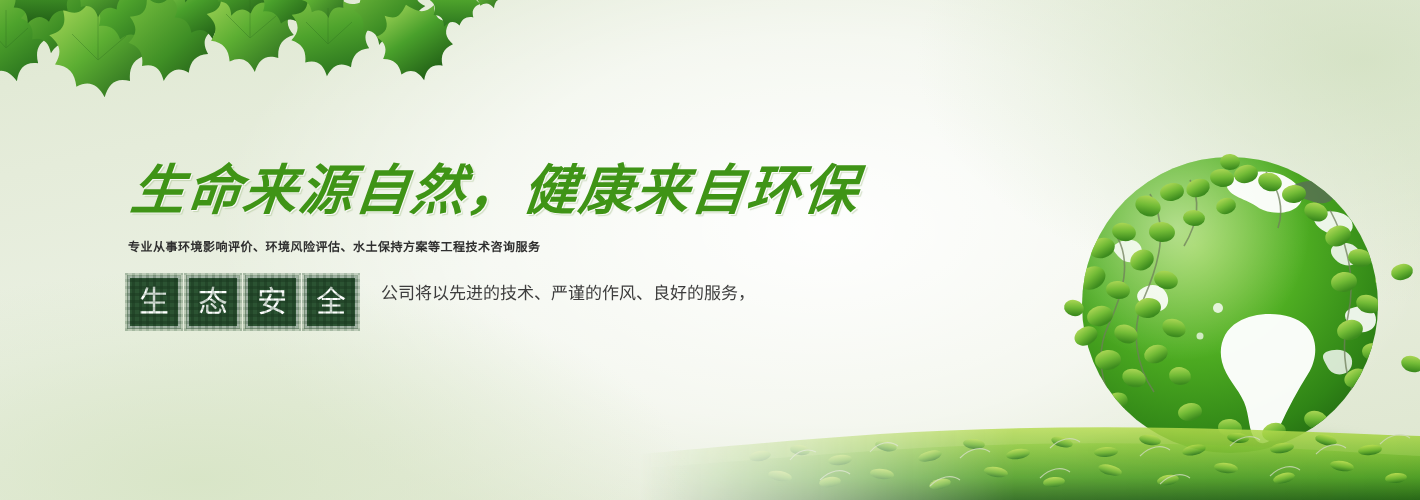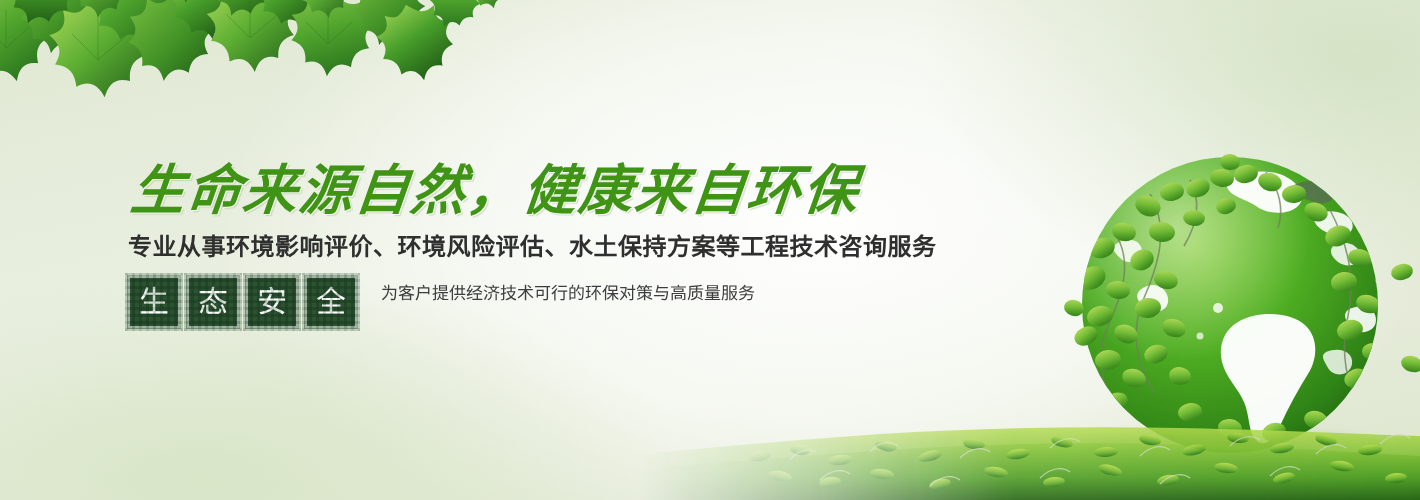--- a/index.html
+++ b/index.html
@@ -53,21 +53,21 @@
     white-space:nowrap;
     text-shadow:
        1px 1px 0 rgba(255,255,255,0.85),
        2px 2px 1px rgba(140,175,110,0.35);
     transform:skewX(-6deg);
     transform-origin:left bottom;
   }
 
   .subhead{
     margin-top:12px;
-    font-size:24px;
+    font-size:12px;
     line-height:26px;
     font-weight:bold;
     color:#2f2f2f;
     letter-spacing:0.5px;
     white-space:nowrap;
   }
 
   
   .mid-row{
     margin-top:16px;
@@ -439,21 +439,21 @@
     <div class="mid-row">
 
       <div class="stamps">
         <div class="stamp">生</div>
         <div class="stamp">态</div>
         <div class="stamp">安</div>
         <div class="stamp">全</div>
       </div>
 
       <div class="para">
-        <div>为客户提供经济技术可行的环保对策与高质量服务</div>
+        <div>公司将以先进的技术、严谨的作风、良好的服务，</div>
       </div>
 
     </div>
 
 
   </div>
 
 </div>
 
 </body></html>

